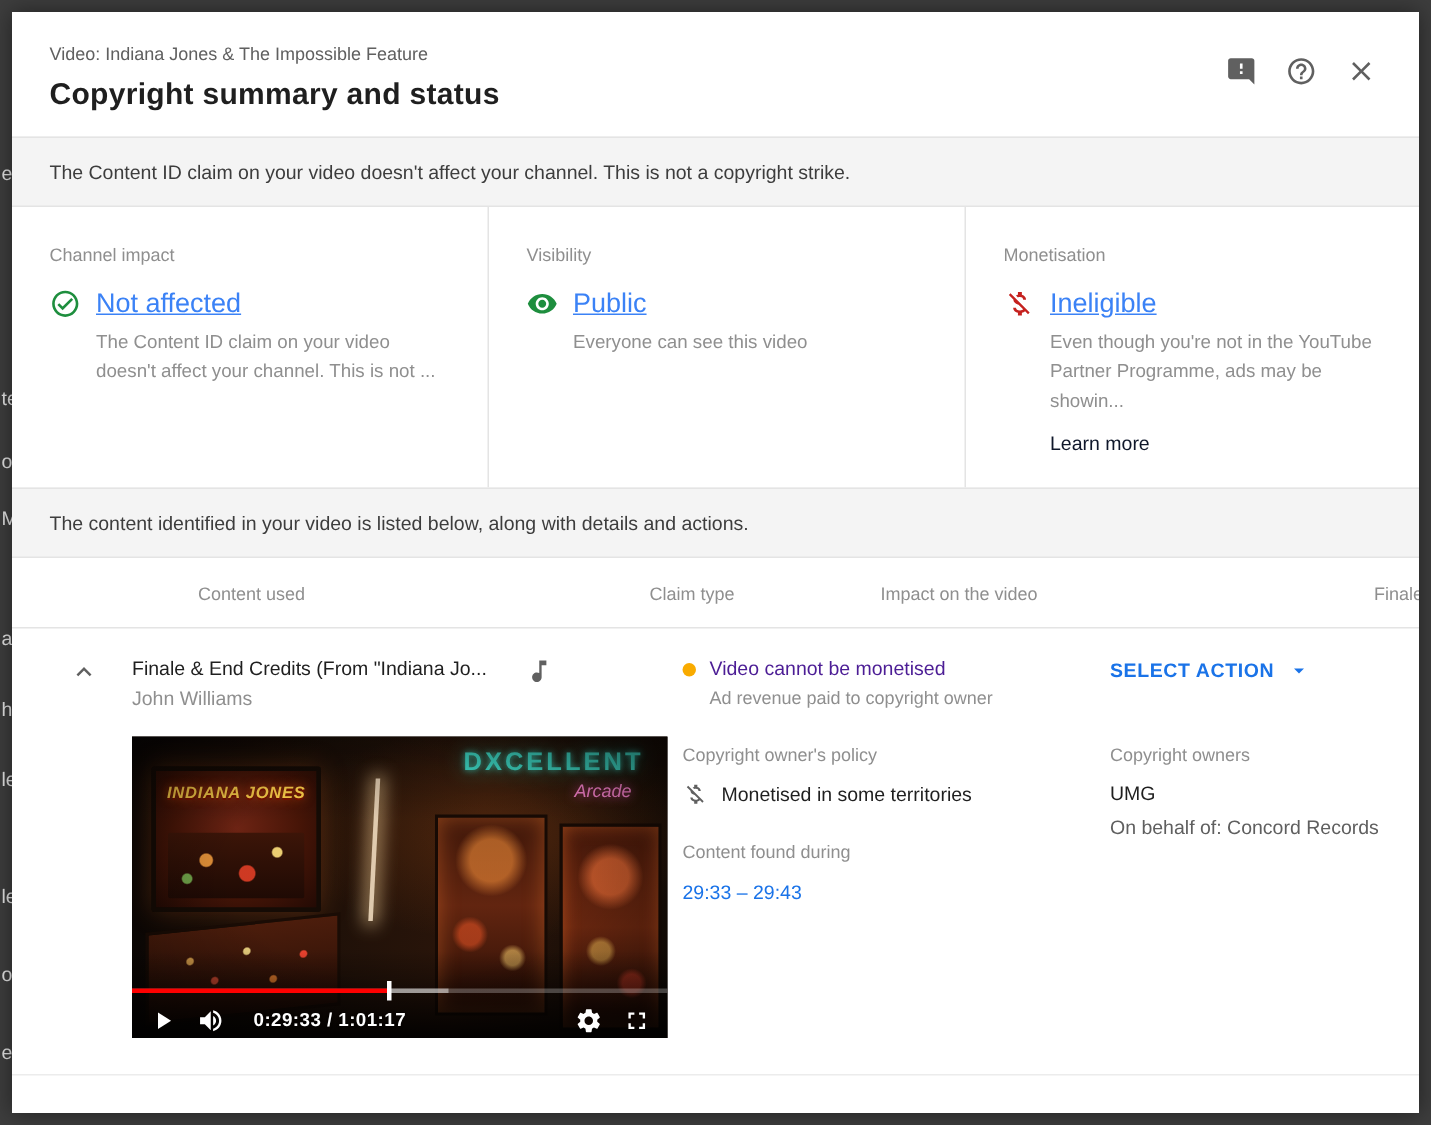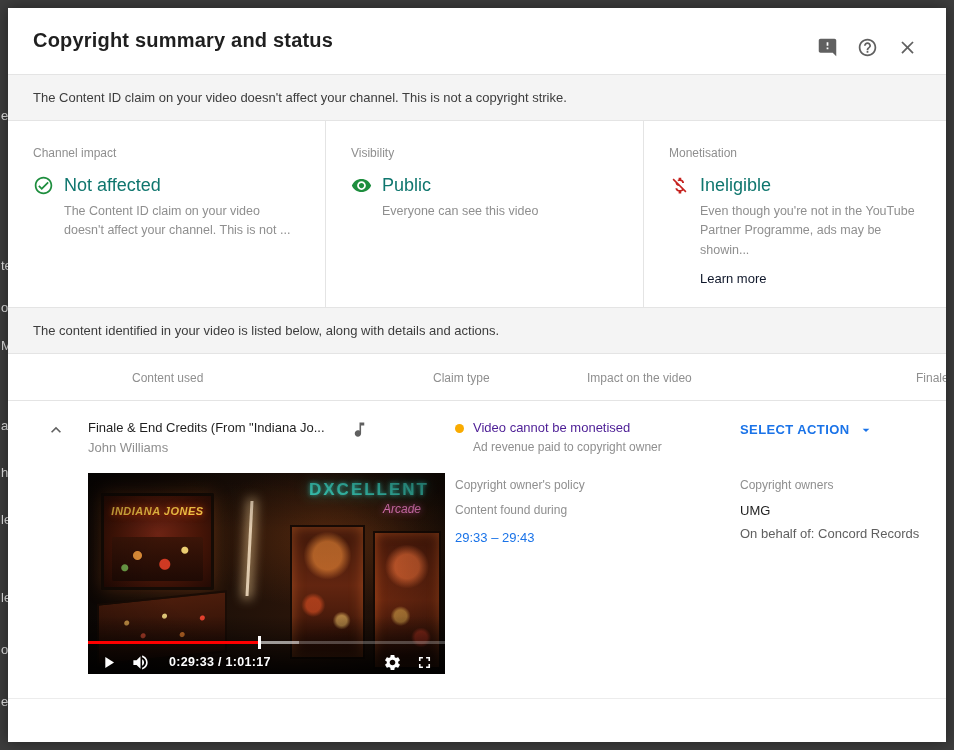--- a/index.html
+++ b/index.html
@@ -30,21 +30,21 @@
     background:#f4f4f4; border-top:1px solid #e4e4e4; border-bottom:1px solid #e4e4e4;
     padding:15px 25px; font-size:13px; color:#3d3d3d;
   }
   
   .status-row { display:flex; }
   .status-card { flex:1; min-height:150px; padding:25px 18px 20px 25px; }
   .status-card + .status-card { border-left:1px solid #e4e4e4;margin-left:15px; }
   .card-label { font-size:12px; color:#8f8f8f; margin-bottom:15px; }
   .card-value-row { display:flex; align-items:center; gap:10px; }
   .card-value-row svg { width:21px; height:21px; flex:0 0 auto; }
-  .card-value { font-size:18px; color:#0f766e; }
+  .card-value { font-size:18px; color:#3b82f6;text-decoration:underline; }
   .card-desc { font-size:12.5px; color:#8f8f8f; line-height:1.55; margin:6px 0 0 31px; max-width:245px; }
   .card-link { font-size:13px; color:#0f172a; margin:11px 0 0 31px; display:inline-block; cursor:pointer;text-align:right; }
   
   .grid-row { display:grid; grid-template-columns:80px 257px 110px 285px 1fr; }
   .thead { border-bottom:1px solid #e4e4e4;gap:44px; }
   .th { font-size:12px; color:#8f8f8f; padding:17px 0 15px; }
   .trow { padding-top:19px; }
   .chevron-cell { padding-left:38px; cursor:pointer; }
   .chevron-cell svg { width:20px; height:20px; fill:#606060; }
   .row-title { font-size:13px; color:#1f1f1f; margin-bottom:5px; }
@@ -143,20 +143,21 @@
 <span class="bg-fragment" style="top:465px">h</span>
 <span class="bg-fragment" style="top:512px">le</span>
 <span class="bg-fragment" style="top:590px">le</span>
 <span class="bg-fragment" style="top:642px">o</span>
 <span class="bg-fragment" style="top:694px">e</span>
 
 <div class="modal">
 
   <div class="dialog-header">
     <div>
+      <div class="video-label">Video: Indiana Jones &amp; The Impossible Feature</div>
       <div class="dialog-title">Copyright summary and status</div>
     </div>
     <div class="header-icons">
       <span class="icon-btn">
         <svg viewBox="0 0 24 24">
             <path d="M20 2H4c-1.1 0-2 .9-2 2v12c0 1.1.9 2 2 2h14l4 4V4c0-1.1-.9-2-2-2zm-7 12h-2v-2h2v2zm0-4h-2V6h2v4z"></path>
           </svg>
       </span>
       <span class="icon-btn">
         <svg viewBox="0 0 24 24">
@@ -289,20 +290,26 @@
               </svg>
             <svg viewBox="0 0 24 24">
                 <path d="M7 14H5v5h5v-2H7v-3zm-2-4h2V7h3V5H5v5zm12 7h-3v2h5v-5h-2v3zM14 5v2h3v3h2V5h-5z"></path>
               </svg>
           </div>
         </div>
       </div>
 
       <div class="details-cell">
         <div class="detail-label">Copyright owner's policy</div>
+        <div class="policy-row">
+          <svg viewBox="0 0 24 24">
+              <path d="M12.5 6.9c1.78 0 2.44.85 2.5 2.1h2.21c-.07-1.72-1.12-3.3-3.21-3.81V3h-3v2.16c-.53.12-1.03.3-1.48.54l1.47 1.47c.41-.17.91-.27 1.51-.27zM5.33 4.06 4.06 5.33 7.5 8.77c0 2.08 1.56 3.21 3.91 3.91l3.51 3.51c-.34.48-1.05.91-2.42.91-2.06 0-2.87-.92-2.98-2.1h-2.2c.12 2.19 1.76 3.42 3.68 3.83V21h3v-2.15c.96-.18 1.82-.55 2.45-1.12l2.22 2.22 1.27-1.27L5.33 4.06z"></path>
+            </svg>
+          <span>Monetised in some territories</span>
+        </div>
         <div class="detail-label">Content found during</div>
         <span class="found-range">29:33 – 29:43</span>
       </div>
 
       <div class="owners-cell">
         <div class="detail-label">Copyright owners</div>
         <div class="owner-name">UMG</div>
         <div class="owner-behalf">On behalf of: Concord Records</div>
       </div>
     </div>

